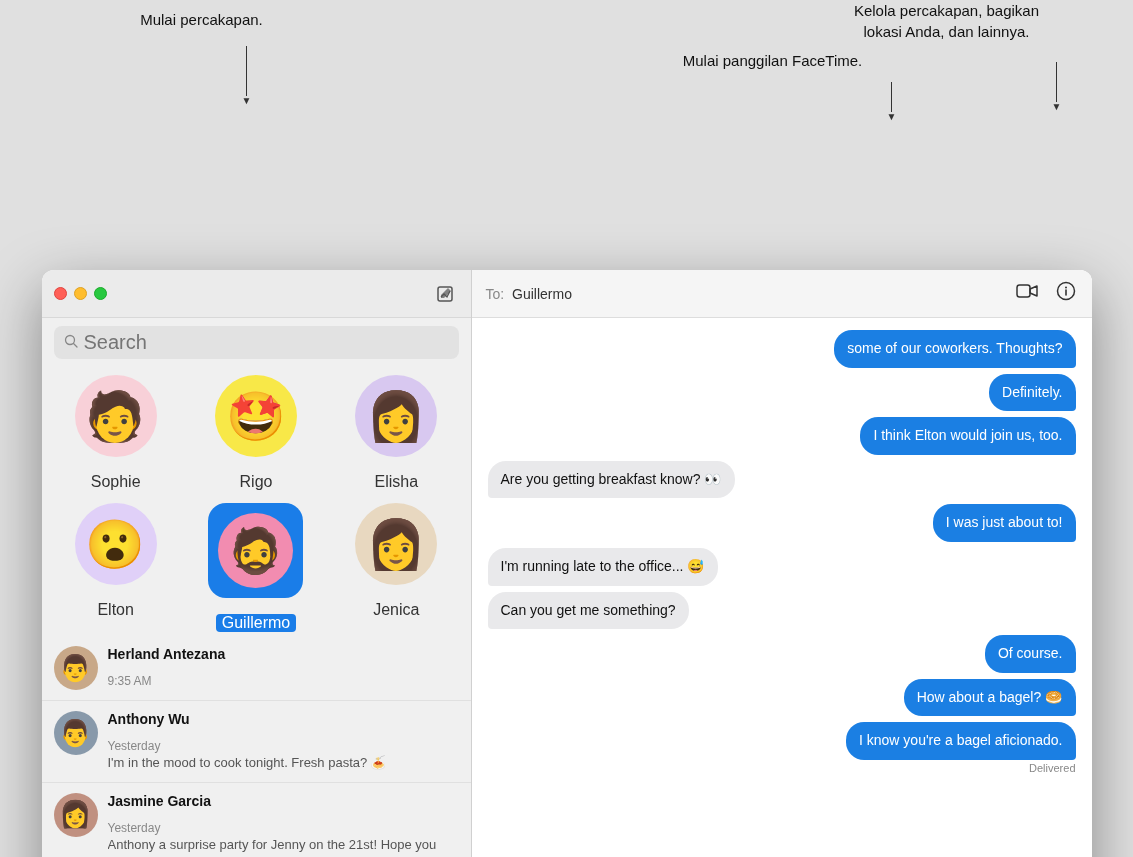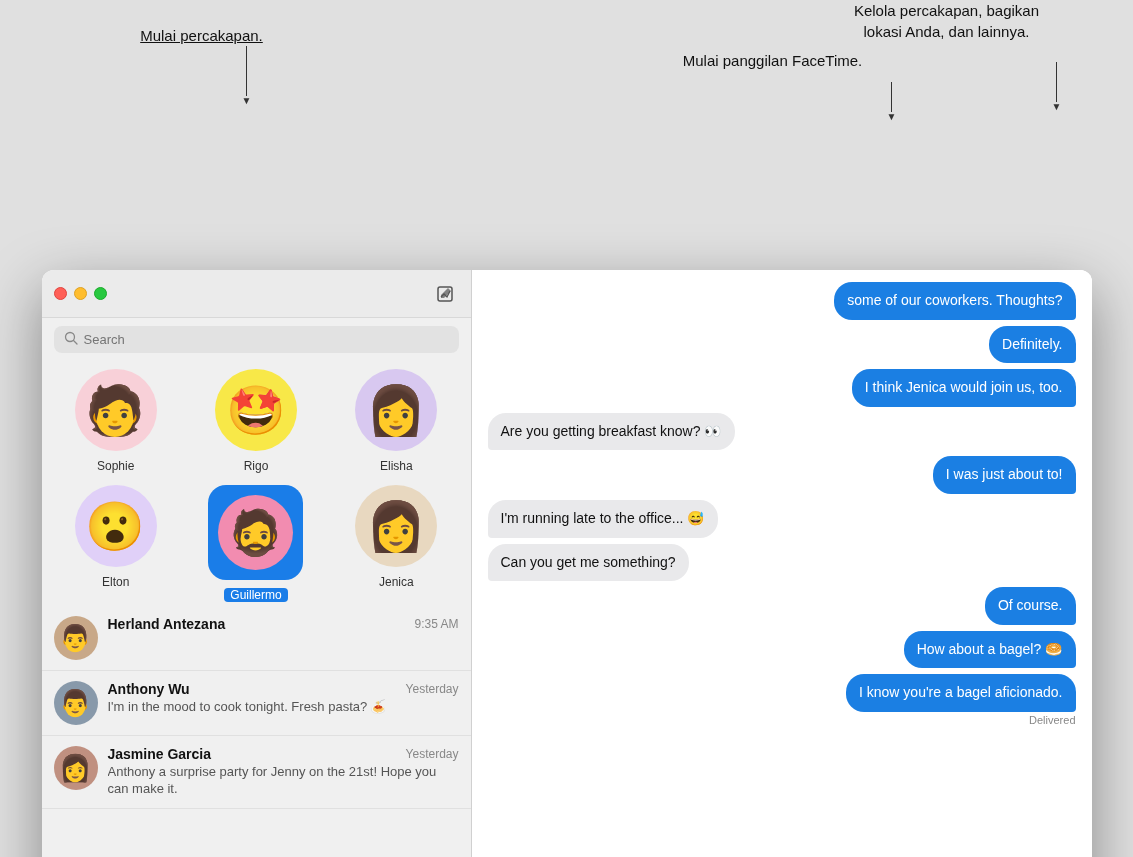--- a/index.html
+++ b/index.html
@@ -81,21 +81,21 @@
       border-radius: 8px;
       display: flex;
       align-items: center;
       padding: 5px 10px;
       gap: 6px;
     }
     .search-bar input {
       border: none;
       background: transparent;
       outline: none;
-      font-size: 13px;
+      font-size: 20px;
       color: #555;
       width: 100%;
     }
     .search-icon-svg {
       color: #888;
       font-size: 13px;
     }
 
     .pinned-row {
       display: flex;
@@ -115,23 +115,23 @@
       width: 85px;
       height: 85px;
       border-radius: 50%;
       overflow: hidden;
       display: flex;
       align-items: center;
       justify-content: center;
     }
 
     .pin-name {
-      font-size: 12px;
+      font-size: 16px;
       color: #333;
-      margin-top: 8px;
+      margin-top: 16px;
       text-align: center;
     }
     .pin-name.selected {
       color: #fff;
       background: #1a7de8;
       border-radius: 4px;
       padding: 0 6px;
     }
 
     
@@ -162,33 +162,35 @@
     }
 
     .conv-content {
       flex: 1;
       min-width: 0;
     }
 
     .conv-header {
       display: flex;
       justify-content: space-between;
-      align-items: center;
+      align-items: flex-start;
+      flex-direction: column;
     }
 
     .conv-name {
       font-weight: 600;
       font-size: 14px;
       color: #111;
     }
 
     .conv-time {
       font-size: 12px;
       color: #888;
       white-space: nowrap;
+      margin-top: 12px;
     }
 
     .conv-preview {
       font-size: 13px;
       color: #555;
       overflow: hidden;
       display: -webkit-box;
       -webkit-line-clamp: 2;
       -webkit-box-orient: vertical;
       line-height: 1.3;
@@ -333,21 +335,21 @@
       line-height: 1;
     }
   </style>
 </head>
 <body>
 
 <div class="page-wrapper">
 
   <div class="annotations-top">
 
-    <div class="ann-text" style="left: 80px; top: 25px; width: 160px; text-decoration: underline;">Mulai percakapan.</div>
+    <div class="ann-text" style="left: 80px; top: 9px; width: 160px;">Mulai percakapan.</div>
 
     <div class="ann-arrow" style="left: 200px; top: 46px; height: 60px;">
       <div class="ann-line-v" style="height: 55px;"></div>
       <div class="ann-arrow-head">▼</div>
     </div>
 
     <div class="ann-text" style="right: 204px; top: 50px; width: 230px;">Mulai panggilan FaceTime.</div>
 
     <div class="ann-arrow" style="right: 195px; top: 82px; height: 40px;">
       <div class="ann-line-v" style="height: 35px;"></div>
@@ -464,30 +466,51 @@
               </div>
               <div class="conv-preview">Anthony a surprise party for Jenny on the 21st! Hope you can make it.</div>
             </div>
           </div>
         </div>
 
     </div>
 
     <div class="right-panel">
 
+      <div class="chat-header">
+        <div class="chat-to">
+          <span class="to-label">To:</span>
+          <span>Guillermo</span>
+        </div>
+        <div class="chat-actions">
+          <button class="chat-action-btn">
+            <svg width="22" height="16" viewBox="0 0 22 16" fill="none">
+              <rect x="1" y="2" width="13" height="12" rx="2.5" stroke="#333" stroke-width="1.5" fill="none"></rect>
+              <path d="M14 6 L21 3 L21 13 L14 10 Z" stroke="#333" stroke-width="1.5" fill="none" stroke-linejoin="round"></path>
+            </svg>
+          </button>
+          <button class="chat-action-btn">
+            <svg width="20" height="20" viewBox="0 0 20 20" fill="none">
+              <circle cx="10" cy="10" r="8.5" stroke="#333" stroke-width="1.5" fill="none"></circle>
+              <line x1="10" y1="9" x2="10" y2="14" stroke="#333" stroke-width="1.6" stroke-linecap="round"></line>
+              <circle cx="10" cy="6.5" r="1" fill="#333"></circle>
+            </svg>
+          </button>
+        </div>
+      </div>
 
       <div class="messages-area" id="messages-area">
           <div class="msg-row right">
             <div class="bubble sent">some of our coworkers. Thoughts?</div>
           </div>
           <div class="msg-row right">
             <div class="bubble sent">Definitely.</div>
           </div>
           <div class="msg-row right">
-            <div class="bubble sent">I think Jenica would join us, too.</div>
+            <div class="bubble sent">I think Elton would join us, too.</div>
           </div>
           <div class="msg-row left">
             <div class="bubble received">Are you getting breakfast know? 👀</div>
           </div>
           <div class="msg-row right">
             <div class="bubble sent">I was just about to!</div>
           </div>
           <div class="msg-row left">
             <div class="bubble received">I'm running late to the office... 😅</div>
           </div>

